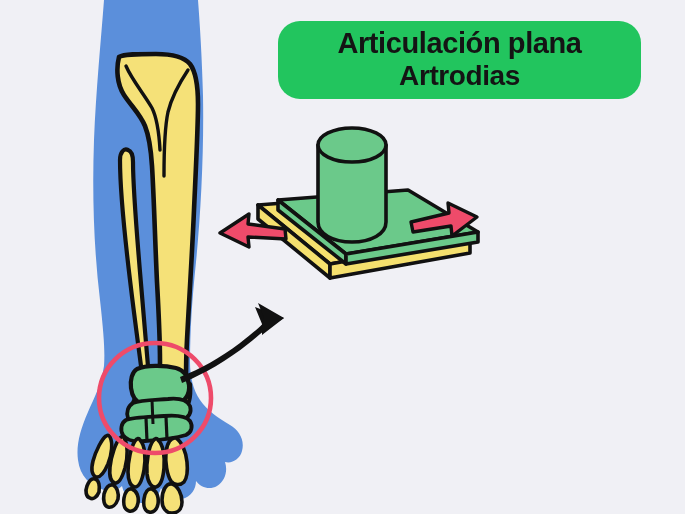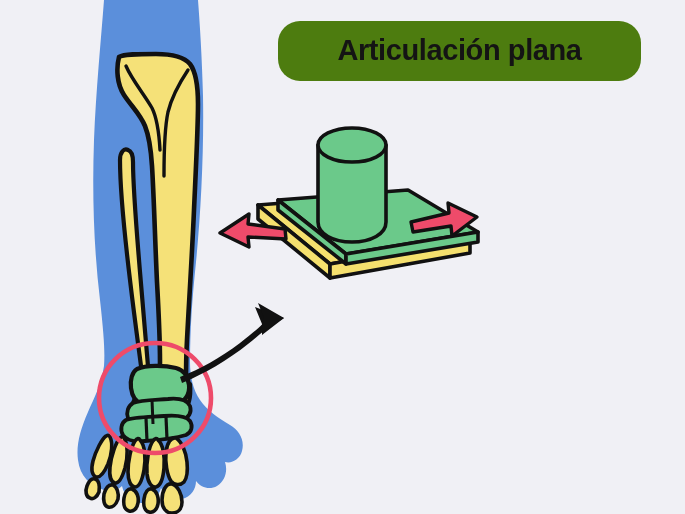--- a/index.html
+++ b/index.html
@@ -21,23 +21,23 @@
     top: 0;
     width: 685px;
     height: 514px;
   }
   
   #title-plate {
     position: absolute;
     left: 278px;
     top: 21px;
     width: 363px;
-    height: 60px;
+    height: 78px;
     border-radius: 22px;
-    background: #4d7c0f;
+    background: #22c55e;
     display: flex;
     flex-direction: column;
     align-items: center;
     justify-content: center;
     box-sizing: border-box;
     padding-bottom: 2px;
   }
   #title-plate .line {
     color: #141414;
     font-weight: bold;
@@ -218,15 +218,16 @@
     </g>
 
     <path d="M411 222 L 449 213 L 448 203 L 477 217 L 452 236 L 451 226 L 413 232 Z" fill="#ee4b6a" stroke="#111111" stroke-width="3.4" stroke-linejoin="round"></path>
 
     <path d="M285 229 L 248 224 L 249 214 L 220 233 L 249 247 L 248 237 L 286 239 Z" fill="#ee4b6a" stroke="#111111" stroke-width="3.4" stroke-linejoin="round"></path>
 
   </svg>
 
   <div id="title-plate">
     <div class="line l1">Articulación plana</div>
+    <div class="line l2">Artrodias</div>
   </div>
 
 </div>
 
 </body></html>

